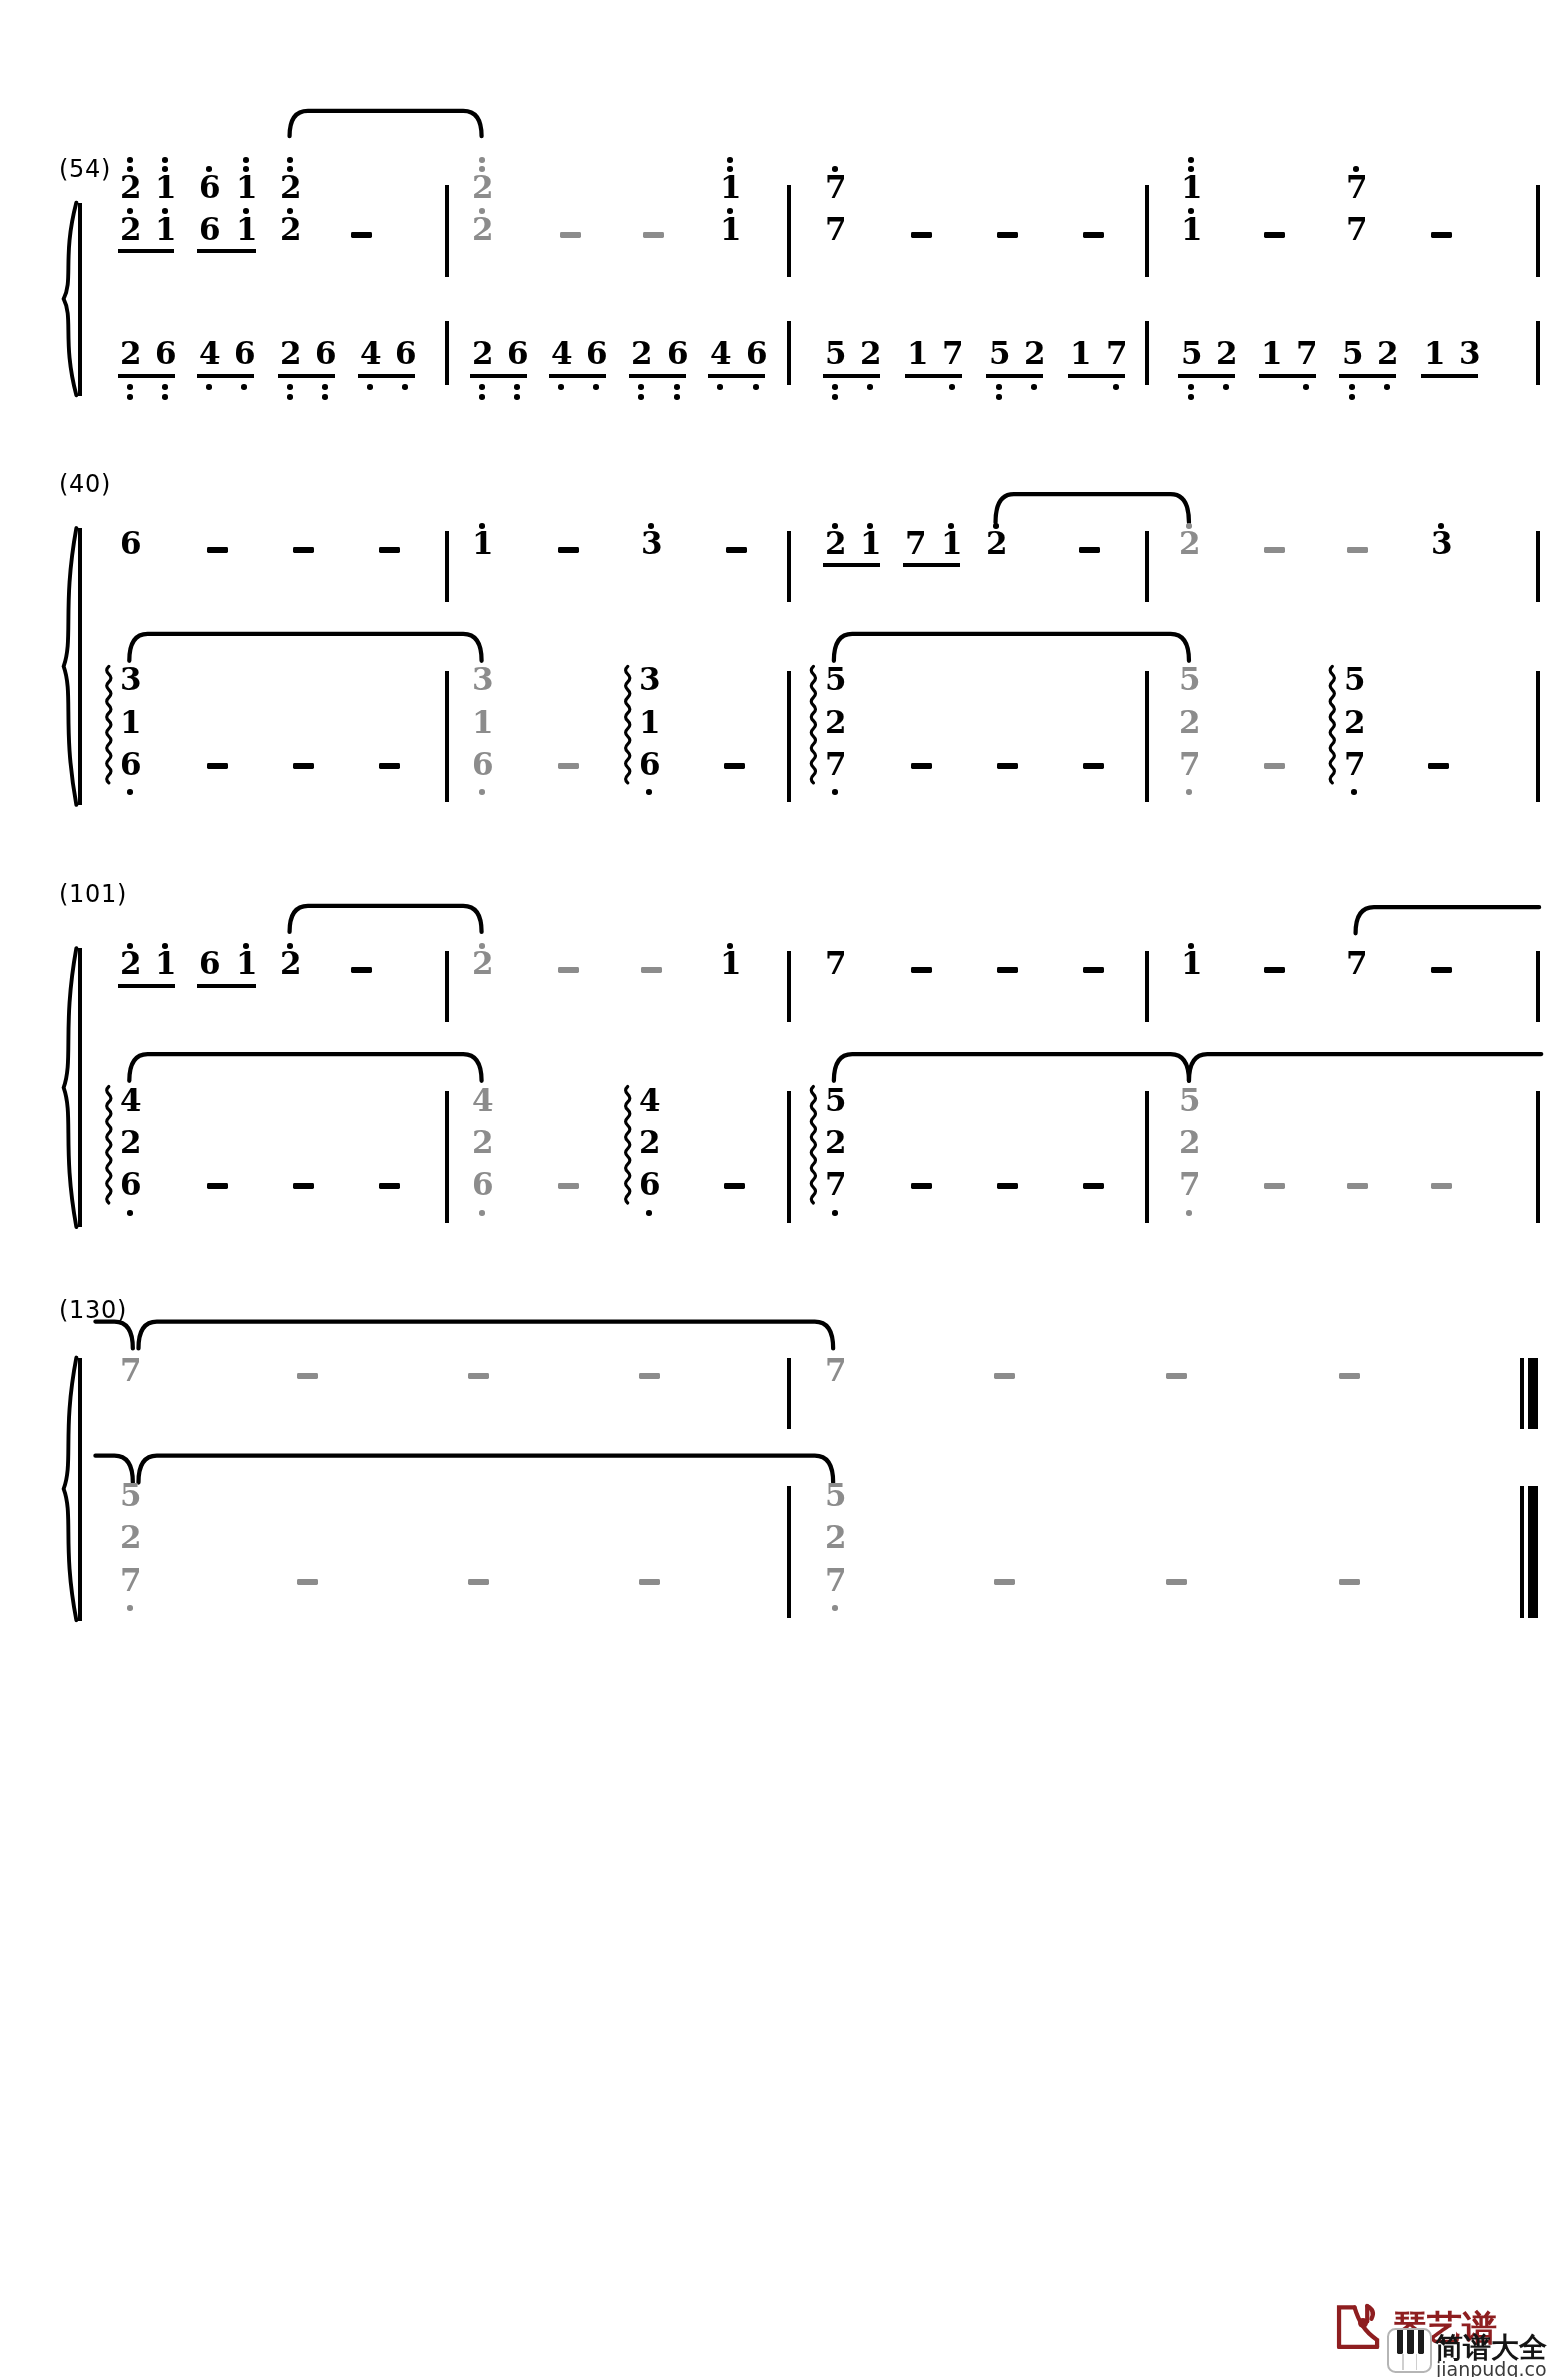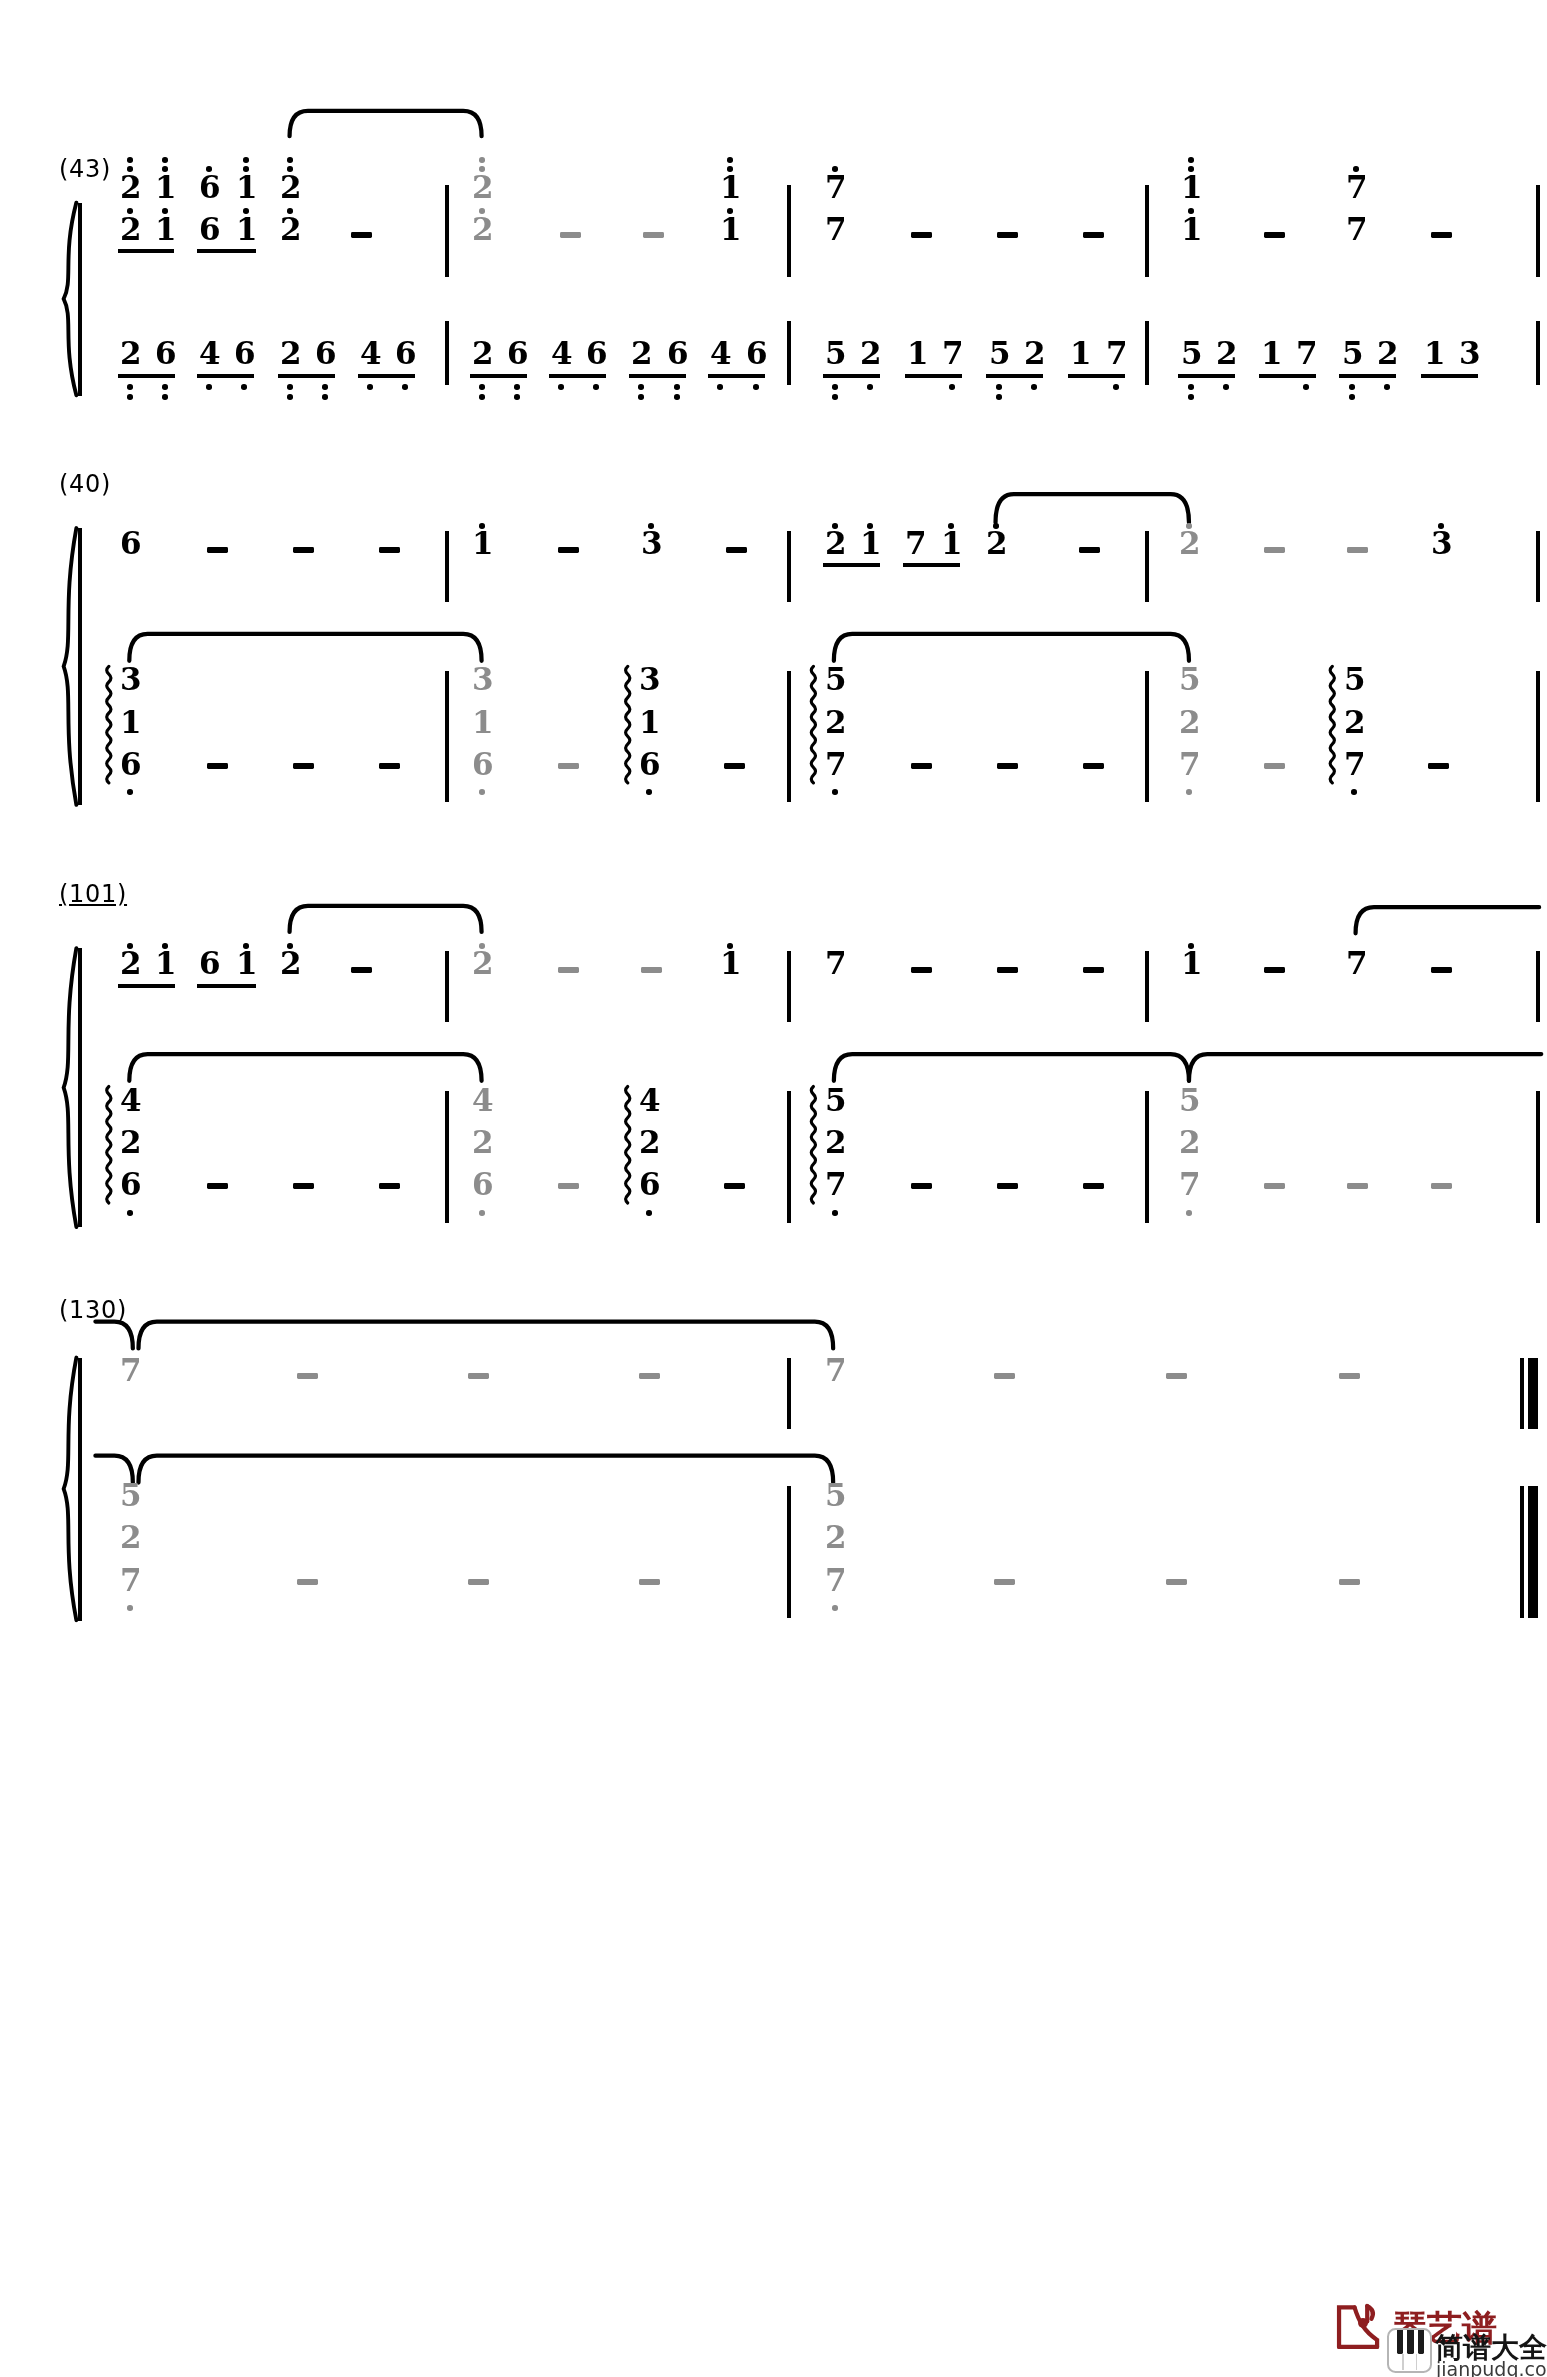--- a/index.html
+++ b/index.html
@@ -59,21 +59,21 @@
       <path d="M 154,1539 Q 148,1544.5 154,1550 Q 160,1555.5 154,1561 Q 148,1566.5 154,1572 Q 160,1577.5 154,1583 Q 148,1588.5 154,1594 Q 160,1599.5 154,1605 Q 148,1610.5 154,1616 Q 160,1621.5 154,1627 Q 148,1632.5 154,1638 Q 160,1643.5 154,1649 Q 148,1654.5 154,1660 Q 160,1665.5 154,1671 Q 148,1676.5 154,1682 Q 160,1687.5 154,1693 Q 148,1698.5 154,1704" fill="none" stroke="#000000" stroke-width="4.5" stroke-linecap="round"></path>
       <path d="M 889,1539 Q 883,1544.5 889,1550 Q 895,1555.5 889,1561 Q 883,1566.5 889,1572 Q 895,1577.5 889,1583 Q 883,1588.5 889,1594 Q 895,1599.5 889,1605 Q 883,1610.5 889,1616 Q 895,1621.5 889,1627 Q 883,1632.5 889,1638 Q 895,1643.5 889,1649 Q 883,1654.5 889,1660 Q 895,1665.5 889,1671 Q 883,1676.5 889,1682 Q 895,1687.5 889,1693 Q 883,1698.5 889,1704" fill="none" stroke="#000000" stroke-width="4.5" stroke-linecap="round"></path>
       <path d="M 1152,1539 Q 1146,1544.5 1152,1550 Q 1158,1555.5 1152,1561 Q 1146,1566.5 1152,1572 Q 1158,1577.5 1152,1583 Q 1146,1588.5 1152,1594 Q 1158,1599.5 1152,1605 Q 1146,1610.5 1152,1616 Q 1158,1621.5 1152,1627 Q 1146,1632.5 1152,1638 Q 1158,1643.5 1152,1649 Q 1146,1654.5 1152,1660 Q 1158,1665.5 1152,1671 Q 1146,1676.5 1152,1682 Q 1158,1687.5 1152,1693 Q 1146,1698.5 1152,1704" fill="none" stroke="#000000" stroke-width="4.5" stroke-linecap="round"></path>
       <path d="M 108,1923 C 88,2027.16 104,2071.8 90,2109 C 104,2146.2 88,2190.84 108,2295" fill="none" stroke="#000000" stroke-width="5.5" stroke-linecap="round"></path>
       <path d="M 135,1872 L 162,1872 Q 188,1872 188,1910" fill="none" stroke="#000000" stroke-width="6" stroke-linecap="round"></path>
       <path d="M 196,1910 Q 196,1872 222,1872 L 1154,1872 Q 1180,1872 1180,1910" fill="none" stroke="#000000" stroke-width="6" stroke-linecap="round"></path>
       <path d="M 135,2062 L 162,2062 Q 188,2062 188,2100" fill="none" stroke="#000000" stroke-width="6" stroke-linecap="round"></path>
       <path d="M 196,2100 Q 196,2062 222,2062 L 1154,2062 Q 1180,2062 1180,2100" fill="none" stroke="#000000" stroke-width="6" stroke-linecap="round"></path>
     </svg>
   <div id="notes-layer">
-      <div class="mlabel" style="left: 59px; top: 155px;">(43)</div>
+      <div class="mlabel" style="left: 59px; top: 155px;">(54)</div>
       <div class="bar" style="left: 78px; top: 203px; height: 193px;"></div>
       <div class="note" style="left: 120px; top: 172px;">2</div>
       <div class="odot" style="left: 127px; top: 166px;"></div>
       <div class="odot" style="left: 127px; top: 157px;"></div>
       <div class="note" style="left: 155px; top: 172px;">1</div>
       <div class="odot" style="left: 162px; top: 166px;"></div>
       <div class="odot" style="left: 162px; top: 157px;"></div>
       <div class="note" style="left: 199px; top: 172px;">6</div>
       <div class="odot" style="left: 206px; top: 166px;"></div>
       <div class="note" style="left: 236px; top: 172px;">1</div>
@@ -282,21 +282,21 @@
       <div class="beam" style="left: 823px; top: 563px; width: 57px;"></div>
       <div class="beam" style="left: 903px; top: 563px; width: 57px;"></div>
       <div class="bar" style="left: 445px; top: 531px; height: 71px;"></div>
       <div class="bar" style="left: 787px; top: 531px; height: 71px;"></div>
       <div class="bar" style="left: 1145px; top: 531px; height: 71px;"></div>
       <div class="bar" style="left: 1536px; top: 531px; height: 71px;"></div>
       <div class="bar" style="left: 445px; top: 671px; height: 131px;"></div>
       <div class="bar" style="left: 787px; top: 671px; height: 131px;"></div>
       <div class="bar" style="left: 1145px; top: 671px; height: 131px;"></div>
       <div class="bar" style="left: 1536px; top: 671px; height: 131px;"></div>
-      <div class="mlabel" style="left: 59px; top: 880px; text-decoration: underline;">(101)</div>
+      <div class="mlabel" style="left: 59px; top: 880px;">(101)</div>
       <div class="bar" style="left: 78px; top: 948px; height: 279px;"></div>
       <div class="note" style="left: 120px; top: 948px;">2</div>
       <div class="odot" style="left: 127px; top: 943px;"></div>
       <div class="note" style="left: 155px; top: 948px;">1</div>
       <div class="odot" style="left: 162px; top: 943px;"></div>
       <div class="note" style="left: 199px; top: 948px;">6</div>
       <div class="note" style="left: 236px; top: 948px;">1</div>
       <div class="odot" style="left: 243px; top: 943px;"></div>
       <div class="note" style="left: 280px; top: 948px;">2</div>
       <div class="odot" style="left: 287px; top: 943px;"></div>

